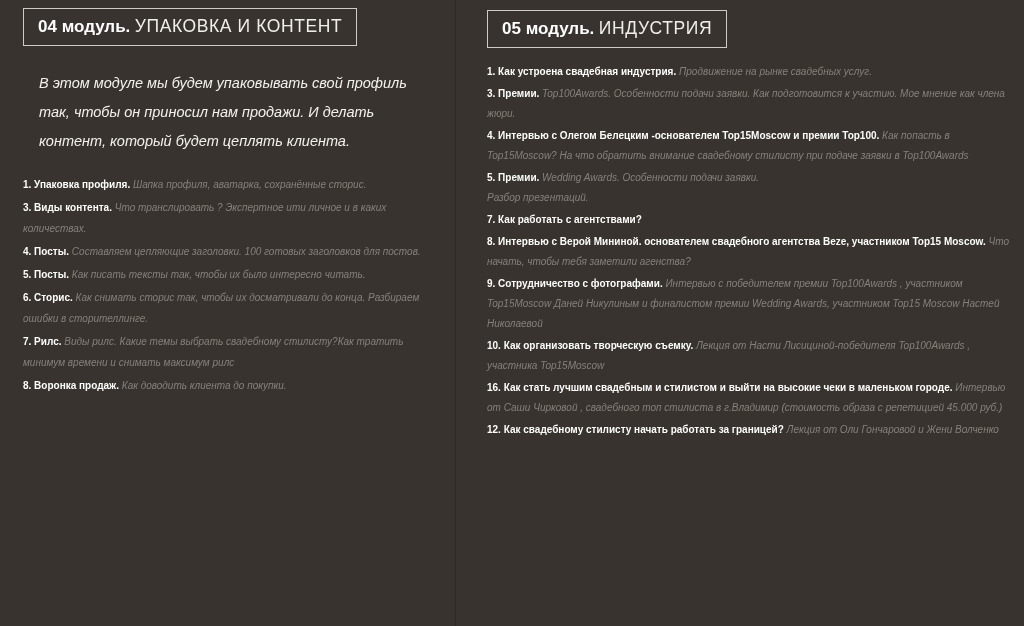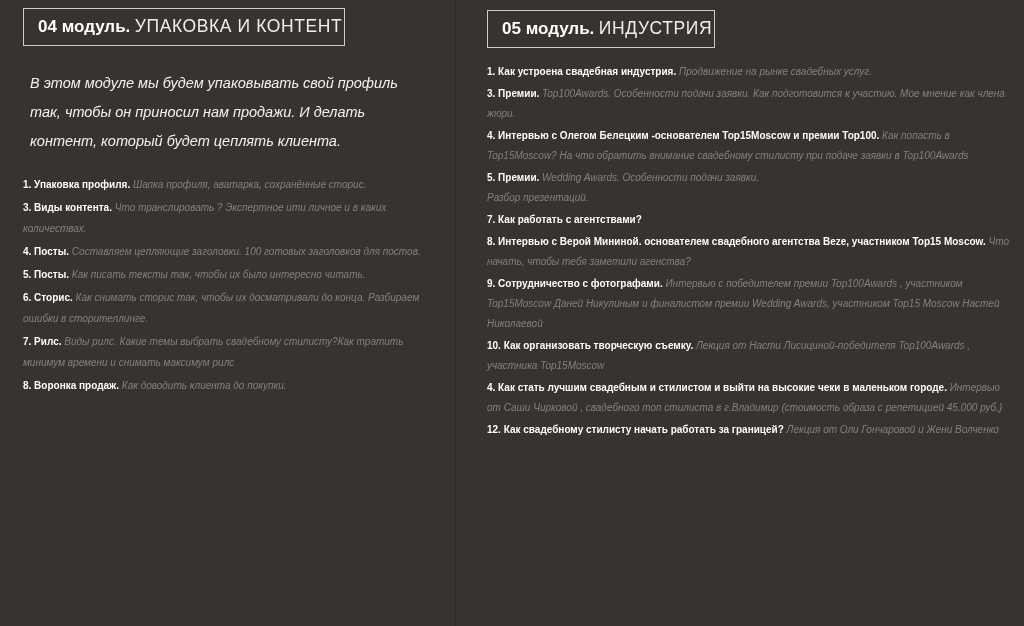--- a/index.html
+++ b/index.html
@@ -24,36 +24,36 @@
     flex: 0 0 auto;
   }
   .col-right {
     flex: 1 1 auto;
     box-sizing: border-box;
     padding: 10px 14px 0 31px;
   }
   .module-box {
     display: inline-block;
     border: 1px solid #cfccc8;
-    padding: 7px 2px 8px 14px;
+    padding: 7px 14px 8px 14px;
     white-space: nowrap;
   }
   .module-num {
     font-weight: bold;
     color: #ffffff;
     font-size: 17px;
   }
   .module-title {
     font-weight: 400;
     color: #f0eeeb;
     font-size: 17.5px;
     letter-spacing: 0.6px;
   }
   .intro {
-    margin: 23px 0 0 7px;
+    margin: 23px 0 0 16px;
     width: 392px;
     font-style: italic;
     color: #f3f1ee;
     font-size: 14.5px;
     line-height: 29px;
   }
   .items {
     list-style: none;
     margin: 18px 0 0 0;
     padding: 0;
@@ -106,19 +106,19 @@
     <ul class="items">
       <li><span class="item-title">1. Как устроена свадебная индустрия.</span> <span class="item-desc">Продвижение на рынке свадебных услуг.</span></li>
       <li><span class="item-title">3. Премии.</span> <span class="item-desc">Top100Awards. Особенности подачи заявки. Как подготовится к участию. Мое мнение как члена жюри.</span></li>
       <li><span class="item-title">4. Интервью с Олегом Белецким -основателем Top15Moscow и премии Top100.</span> <span class="item-desc">Как попасть в Top15Moscow? На что обратить внимание свадебному стилисту при подаче заявки в Top100Awards</span></li>
       <li><span class="item-title">5. Премии.</span> <span class="item-desc">Wedding Awards. Особенности подачи заявки.
 Разбор презентаций.</span></li>
       <li><span class="item-title">7. Как работать с агентствами?</span> <span class="item-desc"></span></li>
       <li><span class="item-title">8. Интервью с Верой Мининой. основателем свадебного агентства Beze, участником Top15 Moscow.</span> <span class="item-desc">Что начать, чтобы тебя заметили агенства?</span></li>
       <li><span class="item-title">9. Сотрудничество с фотографами.</span> <span class="item-desc">Интервью с победителем премии Top100Awards , участником Top15Moscow Даней Никулиным и финалистом премии Wedding Awards, участником Top15 Moscow Настей Николаевой</span></li>
       <li><span class="item-title">10. Как организовать творческую съемку.</span> <span class="item-desc">Лекция от Насти Лисициной-победителя Top100Awards , участника Top15Moscow</span></li>
-      <li><span class="item-title">4. Как стать лучшим свадебным и стилистом и выйти на высокие чеки в маленьком городе.</span> <span class="item-desc">Интервью от Саши Чирковой , свадебного топ стилиста в г.Владимир (стоимость образа с репетицией 45.000 руб.)</span></li>
+      <li><span class="item-title">16. Как стать лучшим свадебным и стилистом и выйти на высокие чеки в маленьком городе.</span> <span class="item-desc">Интервью от Саши Чирковой , свадебного топ стилиста в г.Владимир (стоимость образа с репетицией 45.000 руб.)</span></li>
       <li><span class="item-title">12. Как свадебному стилисту начать работать за границей?</span> <span class="item-desc">Лекция от Оли Гончаровой и Жени Волченко</span></li>
 
     </ul>
   </div>
 
 </div>
 
 </body></html>

